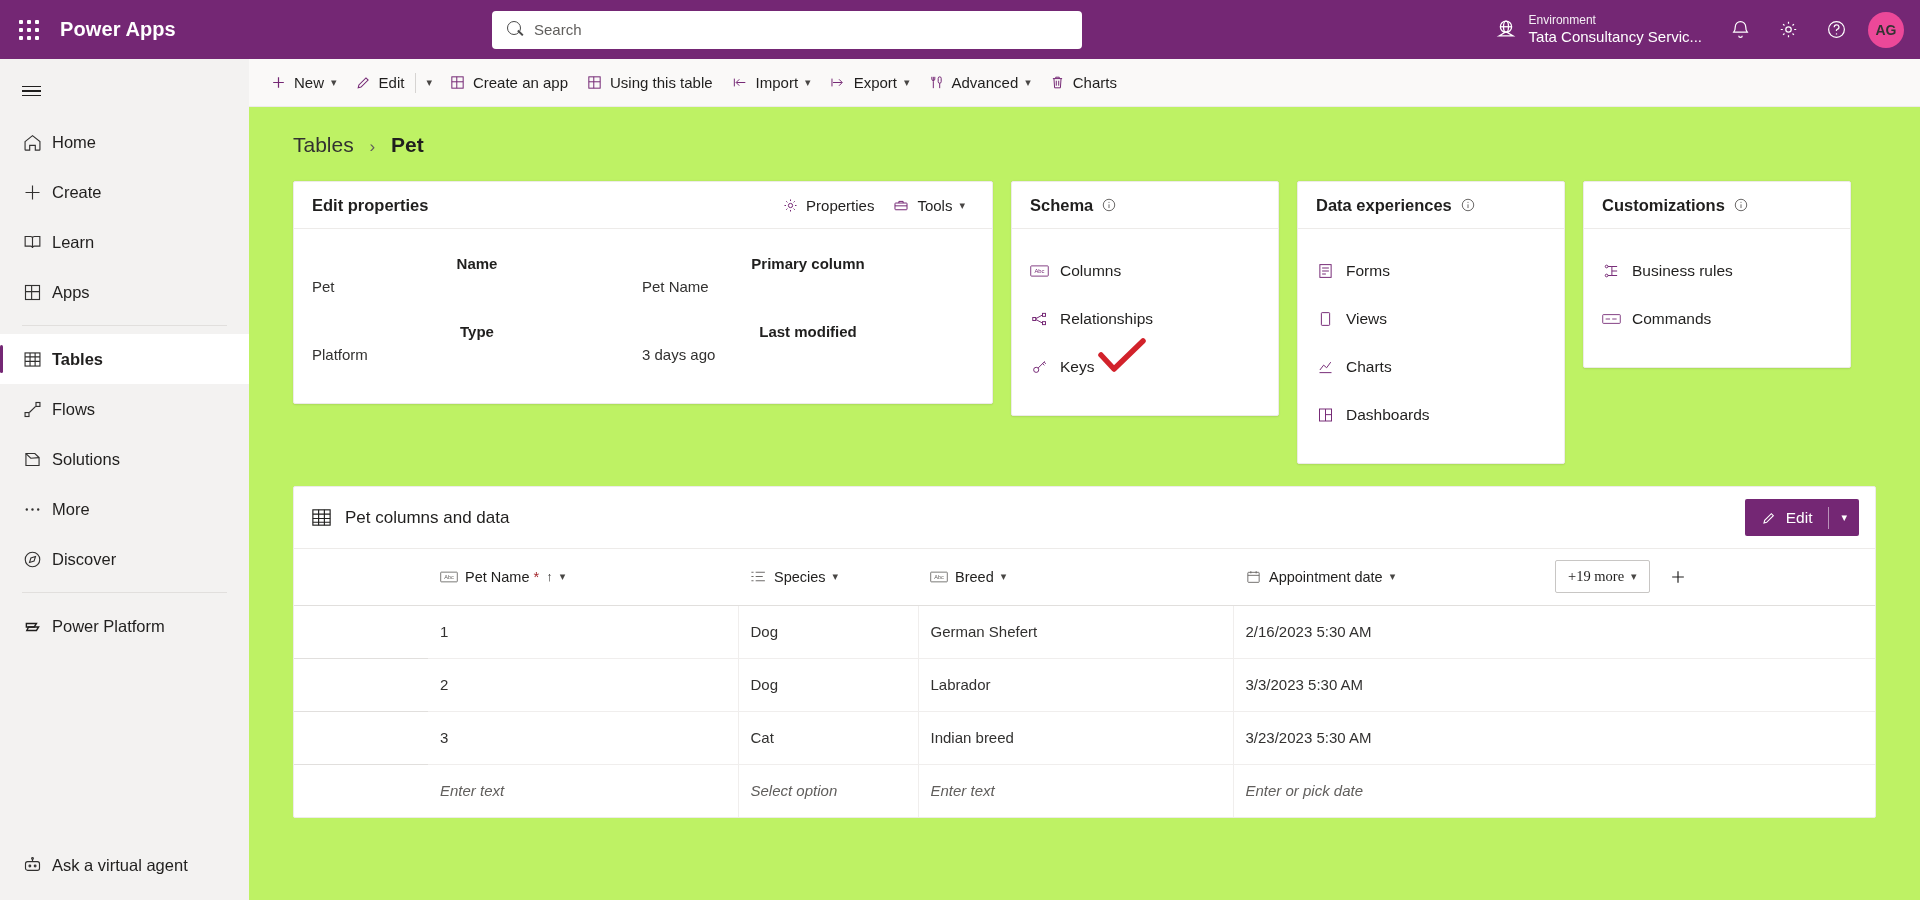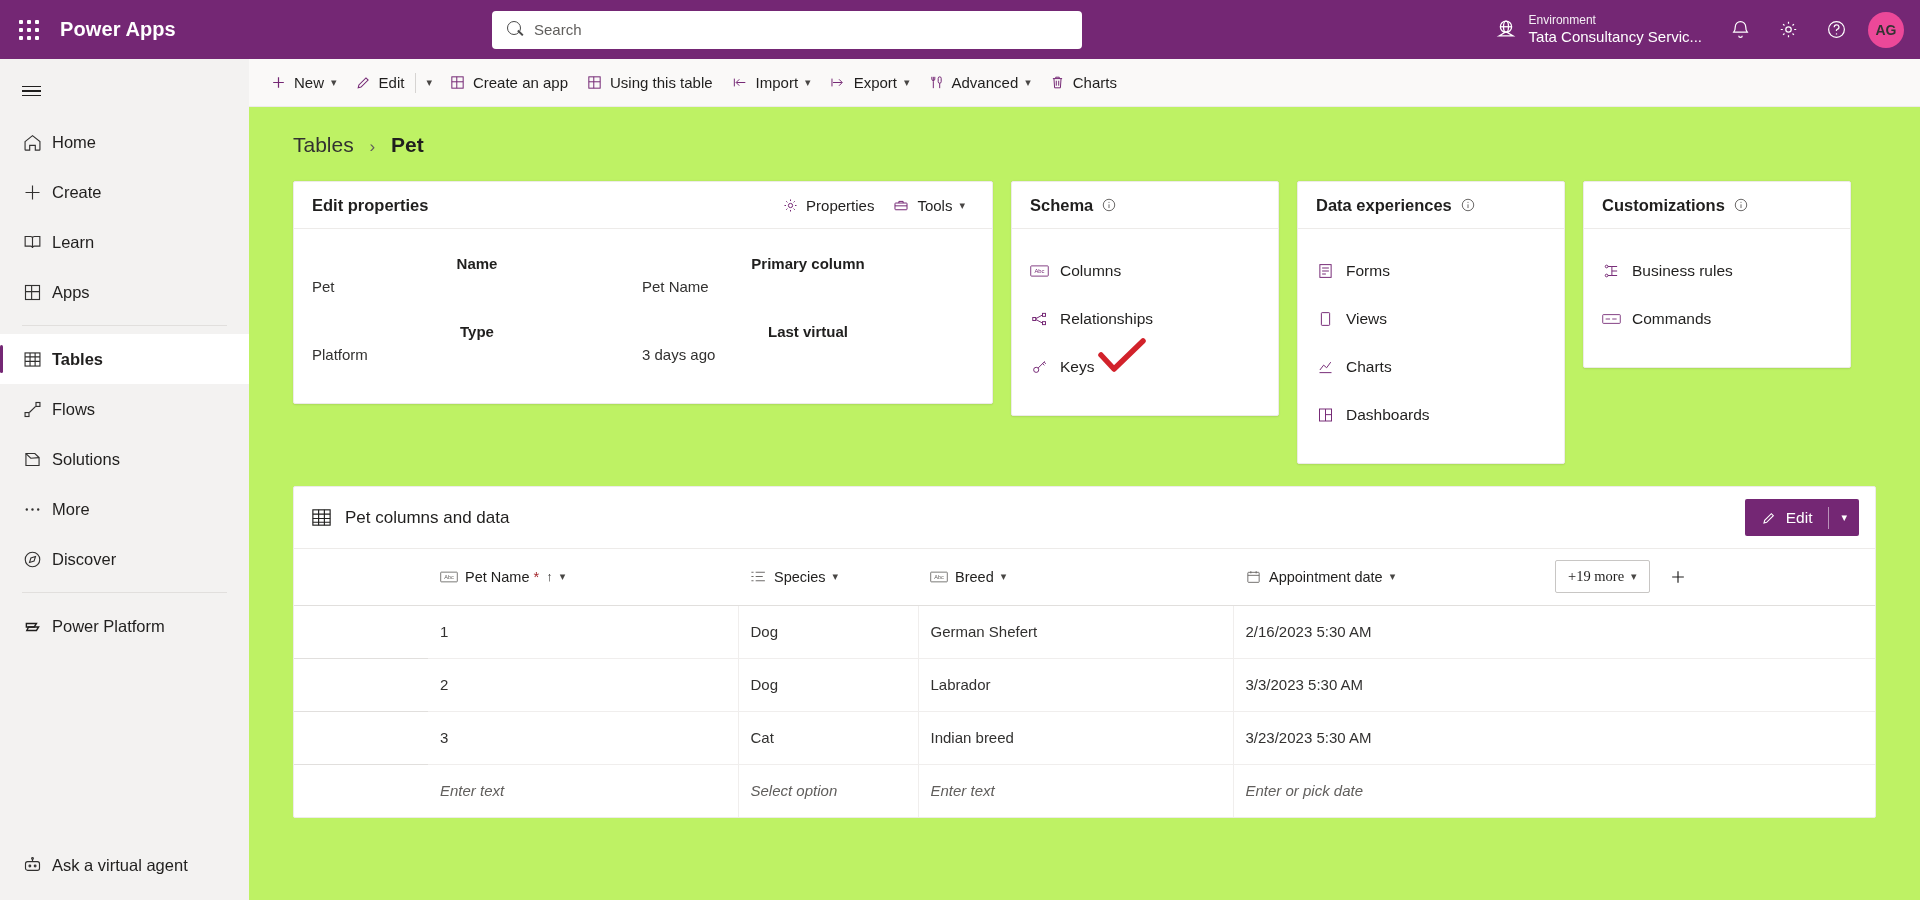--- a/index.html
+++ b/index.html
@@ -458,21 +458,21 @@
               </span>
             </span>
           </div>
           <div class="card-body">
             <div class="tp-grid">
               <div class="tp-lbl">Name</div>
               <div class="tp-lbl">Primary column</div>
               <div class="tp-val">Pet</div>
               <div class="tp-val">Pet Name</div>
               <div class="tp-lbl">Type</div>
-              <div class="tp-lbl">Last virtual</div>
+              <div class="tp-lbl">Last modified</div>
               <div class="tp-val">Platform</div>
               <div class="tp-val">3 days ago</div>
             </div>
           </div>
         </div>
 
         <div class="card link-card">
           <div class="card-head">
             <span>Schema</span>
             <span class="info">

